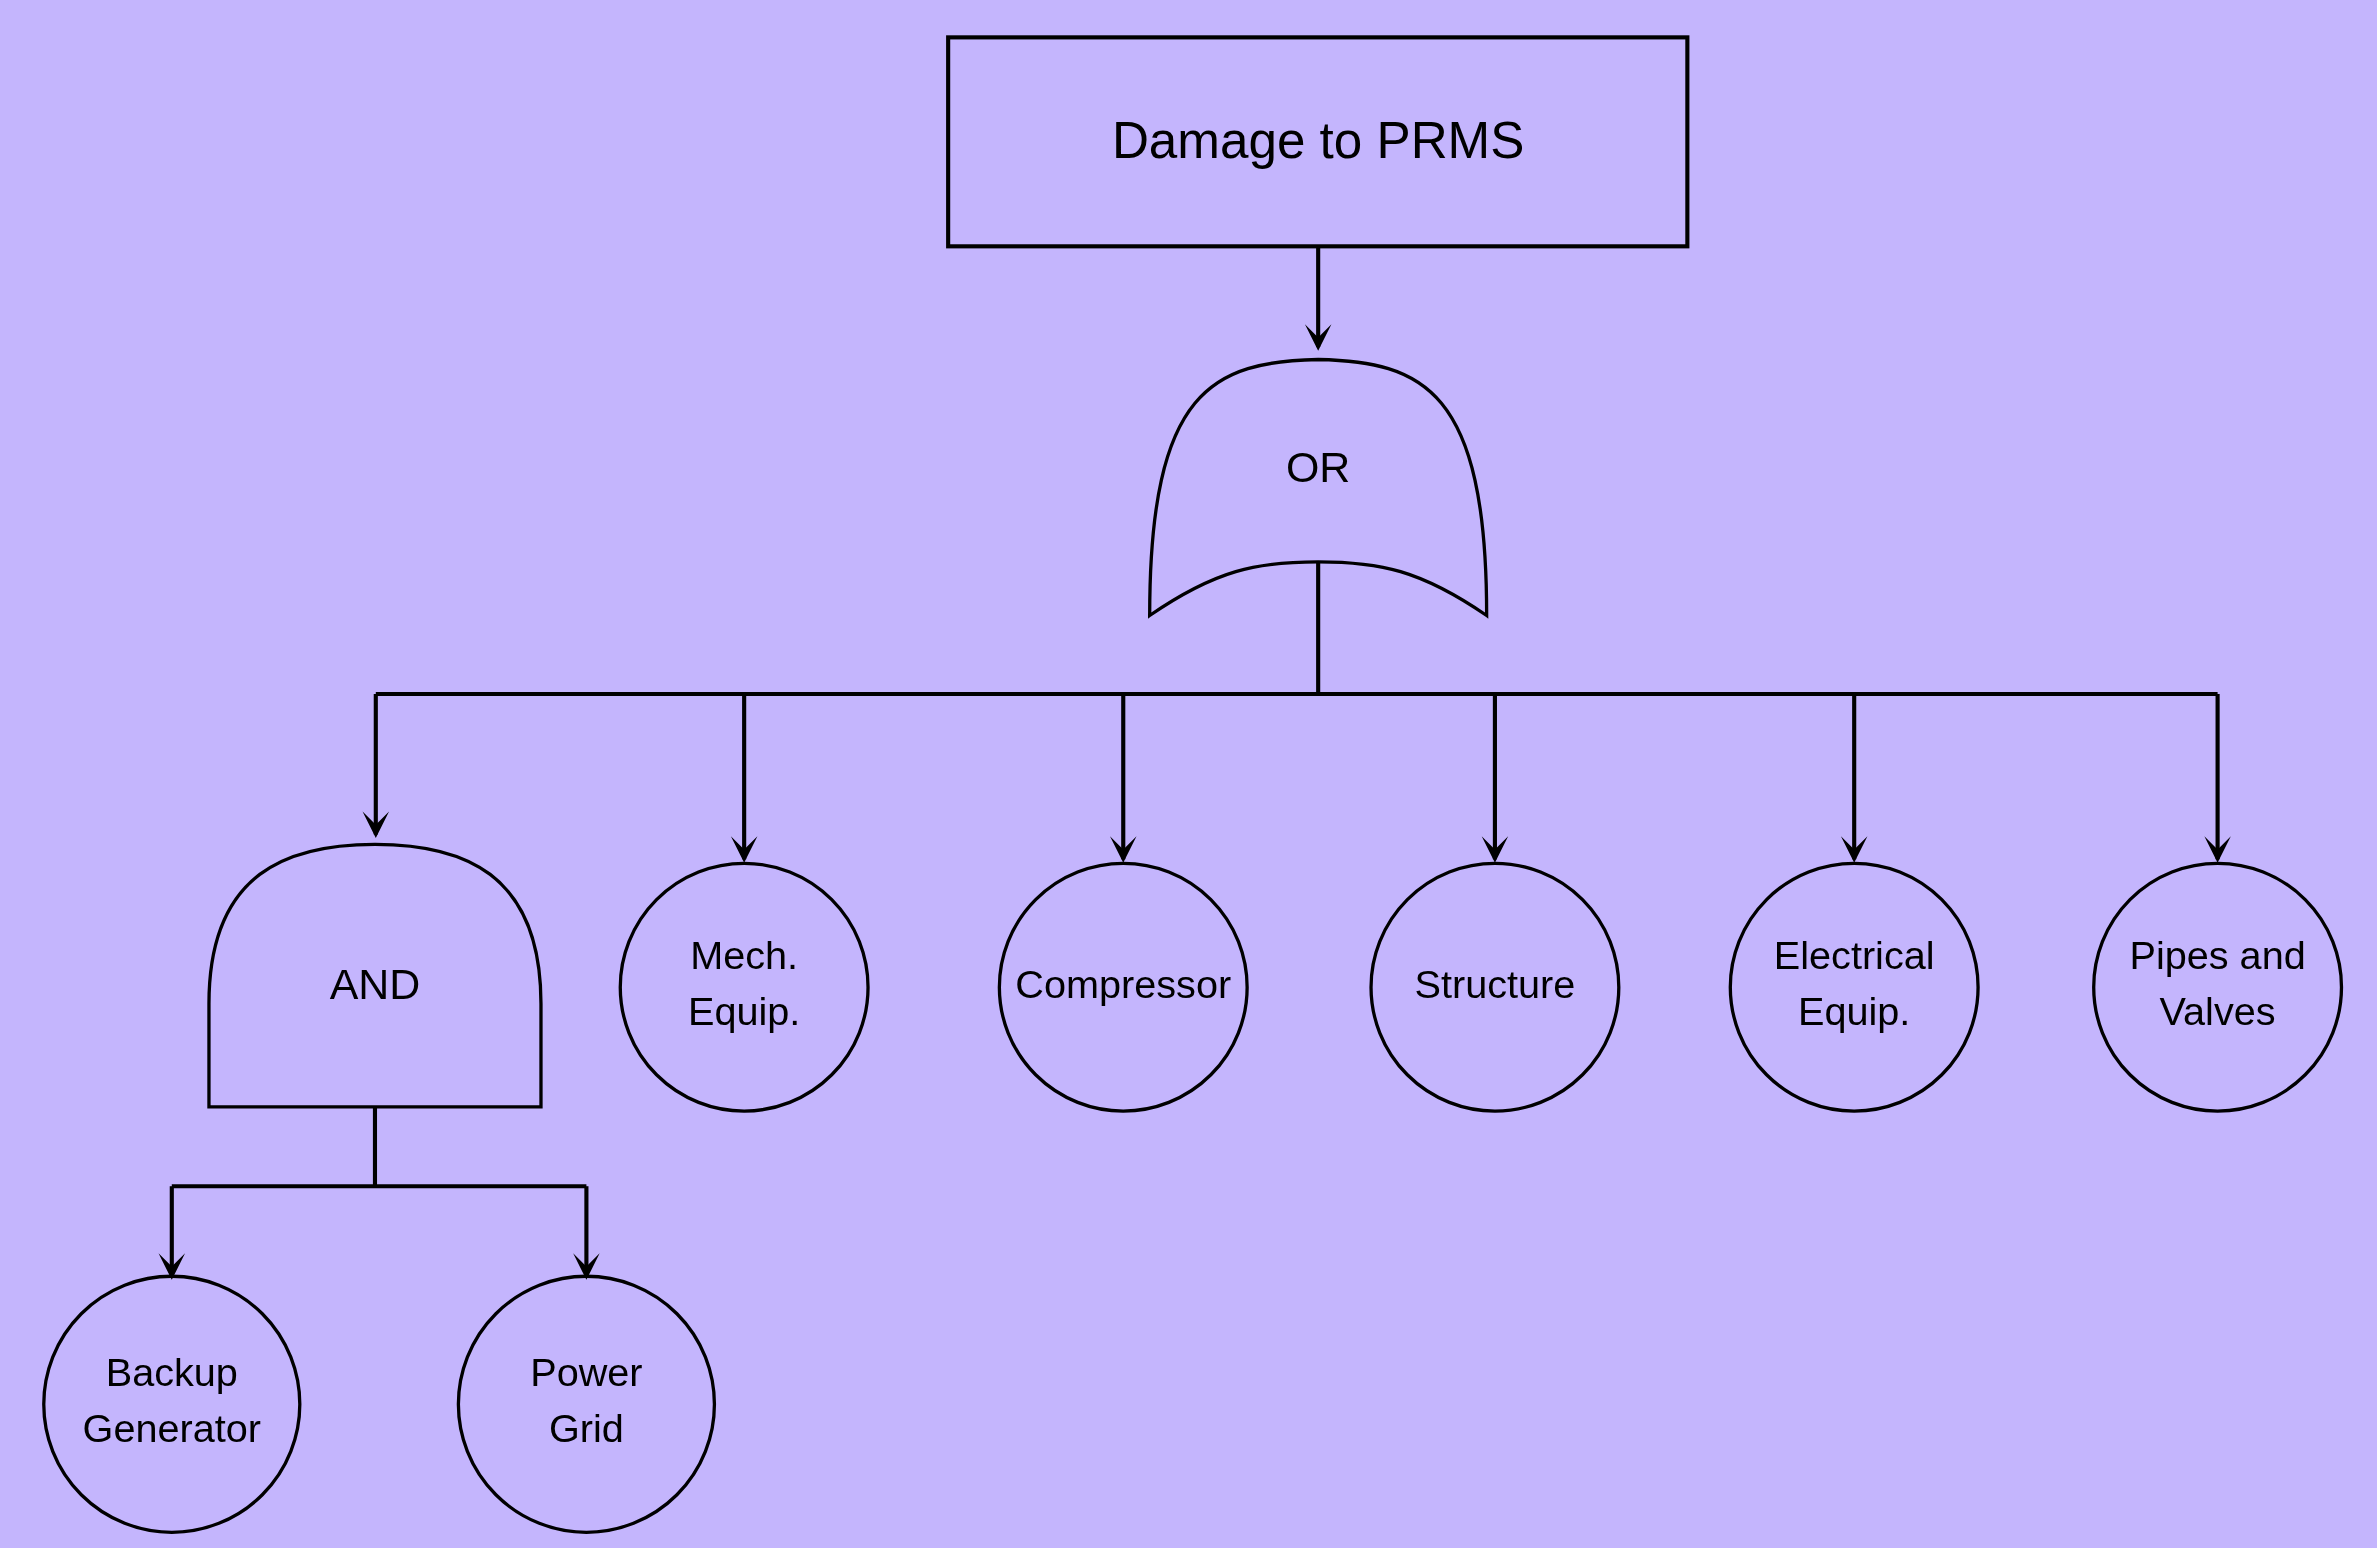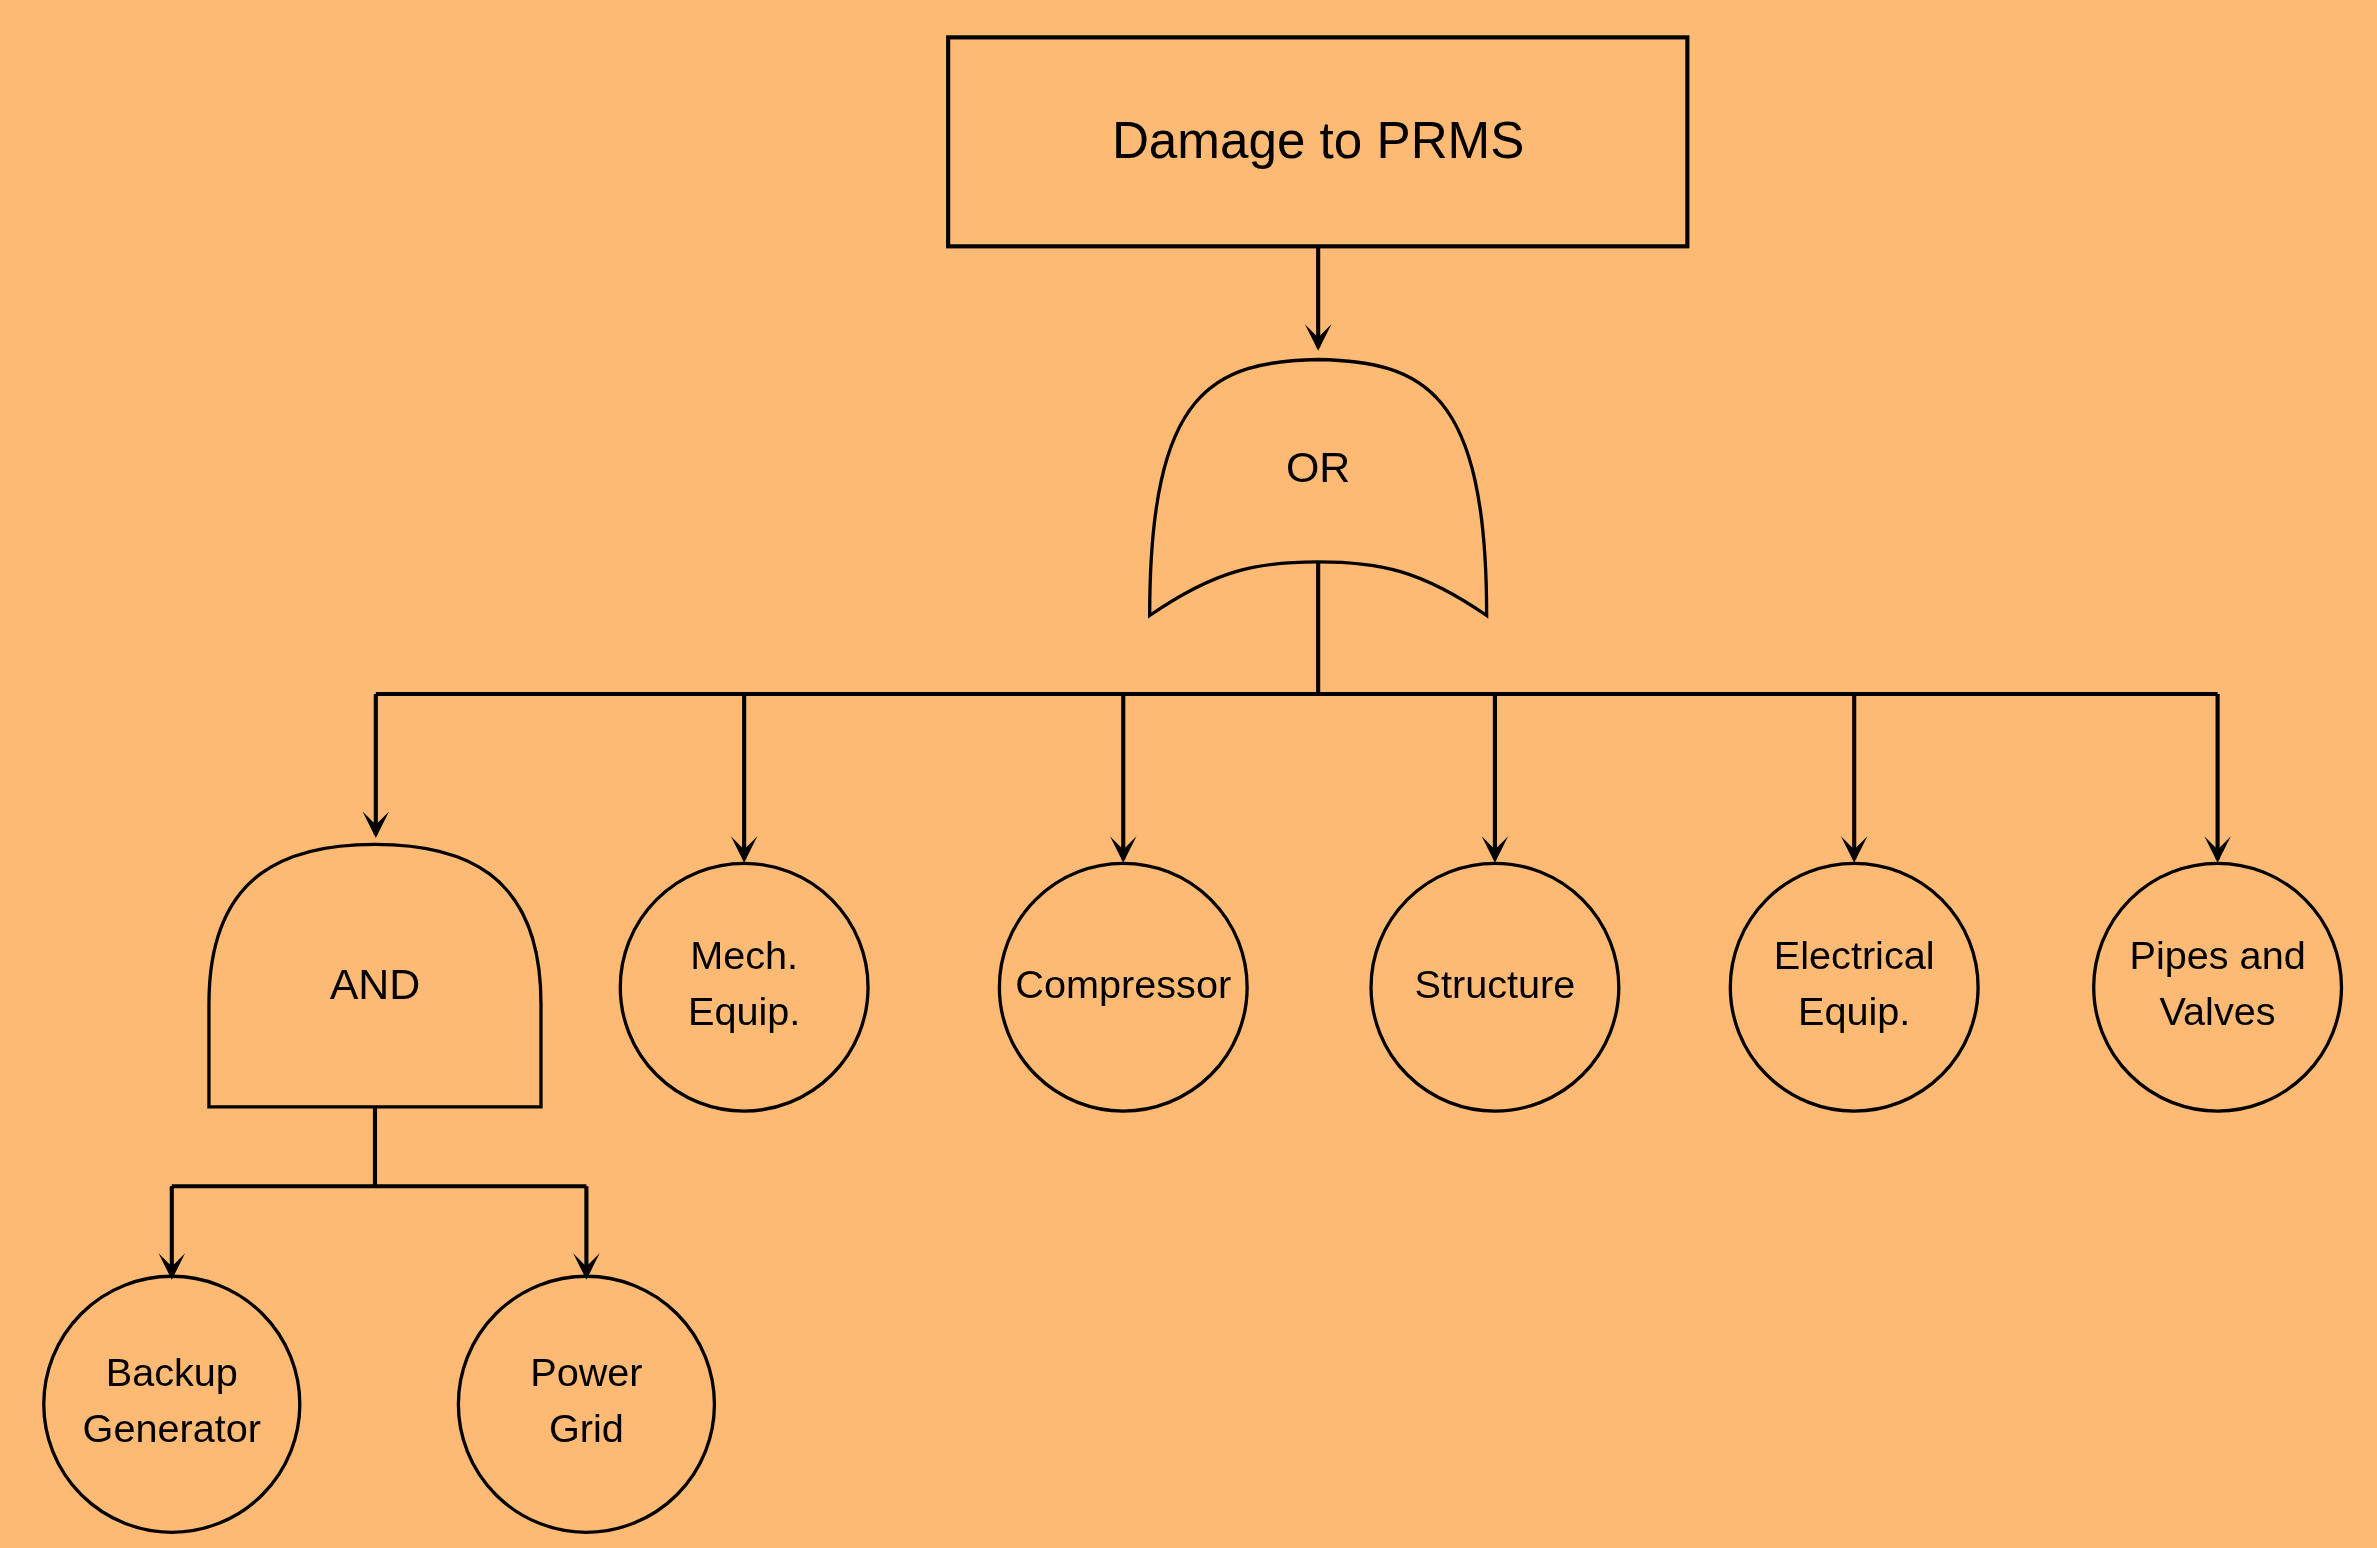--- a/index.html
+++ b/index.html
@@ -5,21 +5,21 @@
 <style>
   html, body {
     margin: 0;
     padding: 0;
     background: #ffffff;
   }
   #canvas {
     position: relative;
     width: 2377px;
     height: 1549px;
-    background: #fdba74;
+    background: #c4b5fd;
     overflow: hidden;
     font-family: "Liberation Sans", sans-serif;
   }
   #tree-svg {
     position: absolute;
     top: 0;
     left: 0;
     width: 2377px;
     height: 1549px;
     display: block;

